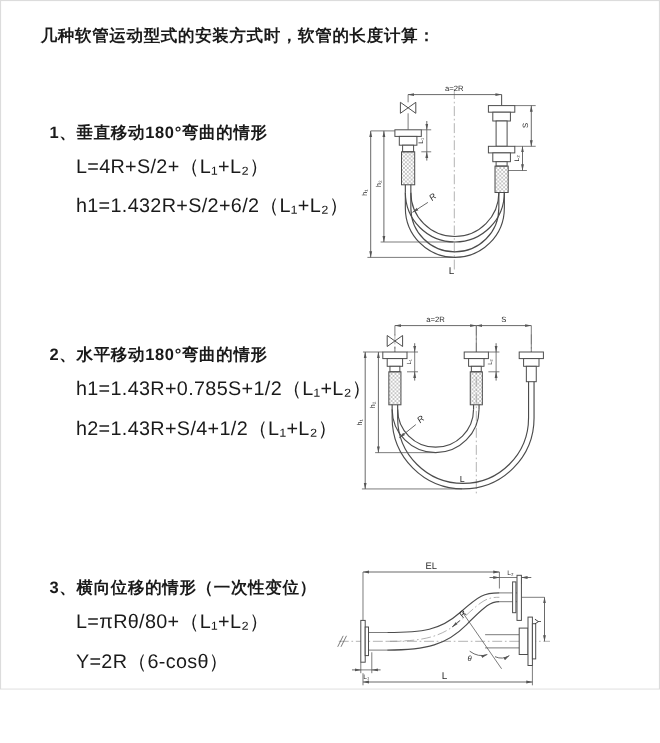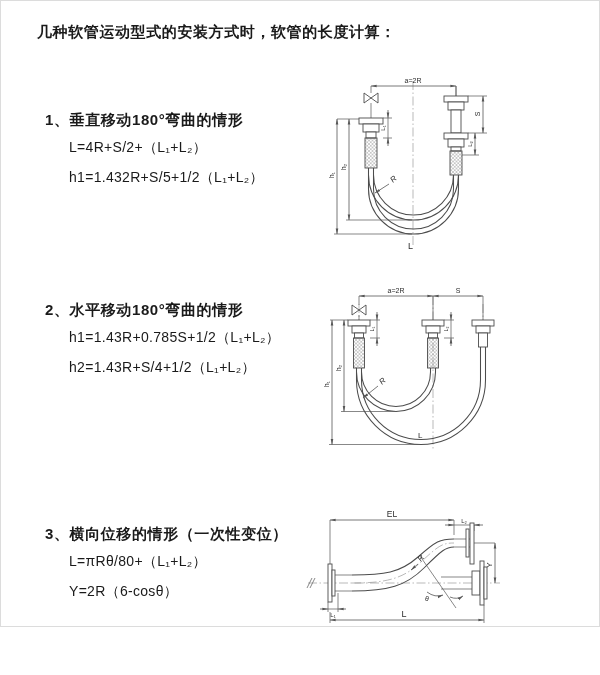--- a/index.html
+++ b/index.html
@@ -4,21 +4,21 @@
 <style>
   html,body{margin:0;padding:0;background:#fff;}
   .page{
     position:relative;width:600px;height:627px;background:#fff;
     border:1px solid #dcdcdc;box-sizing:border-box;overflow:hidden;
     font-family:"Liberation Sans","DejaVu Sans",sans-serif;color:#1a1a1a;
   }
   .doc-title{position:absolute;left:36px;top:22px;font-size:15px;font-weight:bold;letter-spacing:.6px;}
   .sec{position:absolute;left:44px;}
   .sec-heading{font-size:15px;font-weight:bold;letter-spacing:.6px;margin:0 0 9px 0;}
-  .formula{font-size:14px;letter-spacing:.3px;margin:0 0 12px 24px;white-space:nowrap;}
+  .formula{font-size:18px;letter-spacing:.3px;margin:0 0 12px 24px;white-space:nowrap;}
   svg.diagram{position:absolute;overflow:visible;}
   svg text{fill:#2b2b2b;font-family:"Liberation Sans","DejaVu Sans",sans-serif;}
   .thin{stroke:#555;stroke-width:.7;fill:none;}
   .dim{stroke:#555;stroke-width:.8;fill:none;marker-start:url(#arr);marker-end:url(#arr);}
   .arrl{stroke:#555;stroke-width:.8;fill:none;marker-end:url(#arr);}
   .cl{stroke:#8a8a8a;stroke-width:.6;stroke-dasharray:9 2.5 1.5 2.5;fill:none;}
   .hose{stroke:#4c4c4c;stroke-width:1.05;fill:none;}
   .fit{stroke:#4c4c4c;stroke-width:.9;fill:#fff;}
   .braidfill{stroke:#4c4c4c;stroke-width:.9;fill:url(#braid);}
 </style>
@@ -36,21 +36,21 @@
         <path d="M0,0 L3.5,3.5 M3.5,0 L0,3.5" stroke="#9a9a9a" stroke-width="0.5"></path>
       </pattern>
     </defs>
   </svg>
 
   <div class="doc-title">几种软管运动型式的安装方式时，软管的长度计算：</div>
 
   <section class="sec" style="top:110px">
     <div class="sec-heading">1、垂直移动180°弯曲的情形</div>
     <div class="formula">L=4R+S/2+（L₁+L₂）</div>
-    <div class="formula">h1=1.432R+S/5+1/2（L₁+L₂）</div>
+    <div class="formula">h1=1.432R+S/2+6/2（L₁+L₂）</div>
   </section>
 
   <svg class="diagram" style="left:312px;top:66px" width="198" height="192" viewBox="0 0 198 192">
     <path class="cl" d="M100,14 V180"></path>
 
     <g>
       <path class="thin" d="M143,19 V29"></path>
       <line class="dim" x1="58" y1="19" x2="143" y2="19"></line>
       <text x="100" y="16" text-anchor="middle" font-size="7">a=2R</text>
     </g>
@@ -118,21 +118,21 @@
     </g>
 
     <g>
       <path class="arrl" d="M76,117 L62,126"></path>
       <text x="80" y="116" font-size="8" font-style="italic" transform="rotate(-42 80,116)">R</text>
     </g>
 
     <text x="95" y="182" font-size="9">L</text>
   </svg>
 
-  <section class="sec" style="top:300px">
+  <section class="sec" style="top:312px">
     <div class="sec-heading">2、水平移动180°弯曲的情形</div>
     <div class="formula">h1=1.43R+0.785S+1/2（L₁+L₂）</div>
     <div class="formula">h2=1.43R+S/4+1/2（L₁+L₂）</div>
   </section>
 
   <svg class="diagram" style="left:313px;top:283px" width="208" height="170" viewBox="0 0 208 170">
     <path class="cl" d="M119,12 V165 M45,20 V52 M169,20 V52"></path>
 
     <g>
       <path class="thin" d="M119,12 V36 M169,12 V36"></path>

